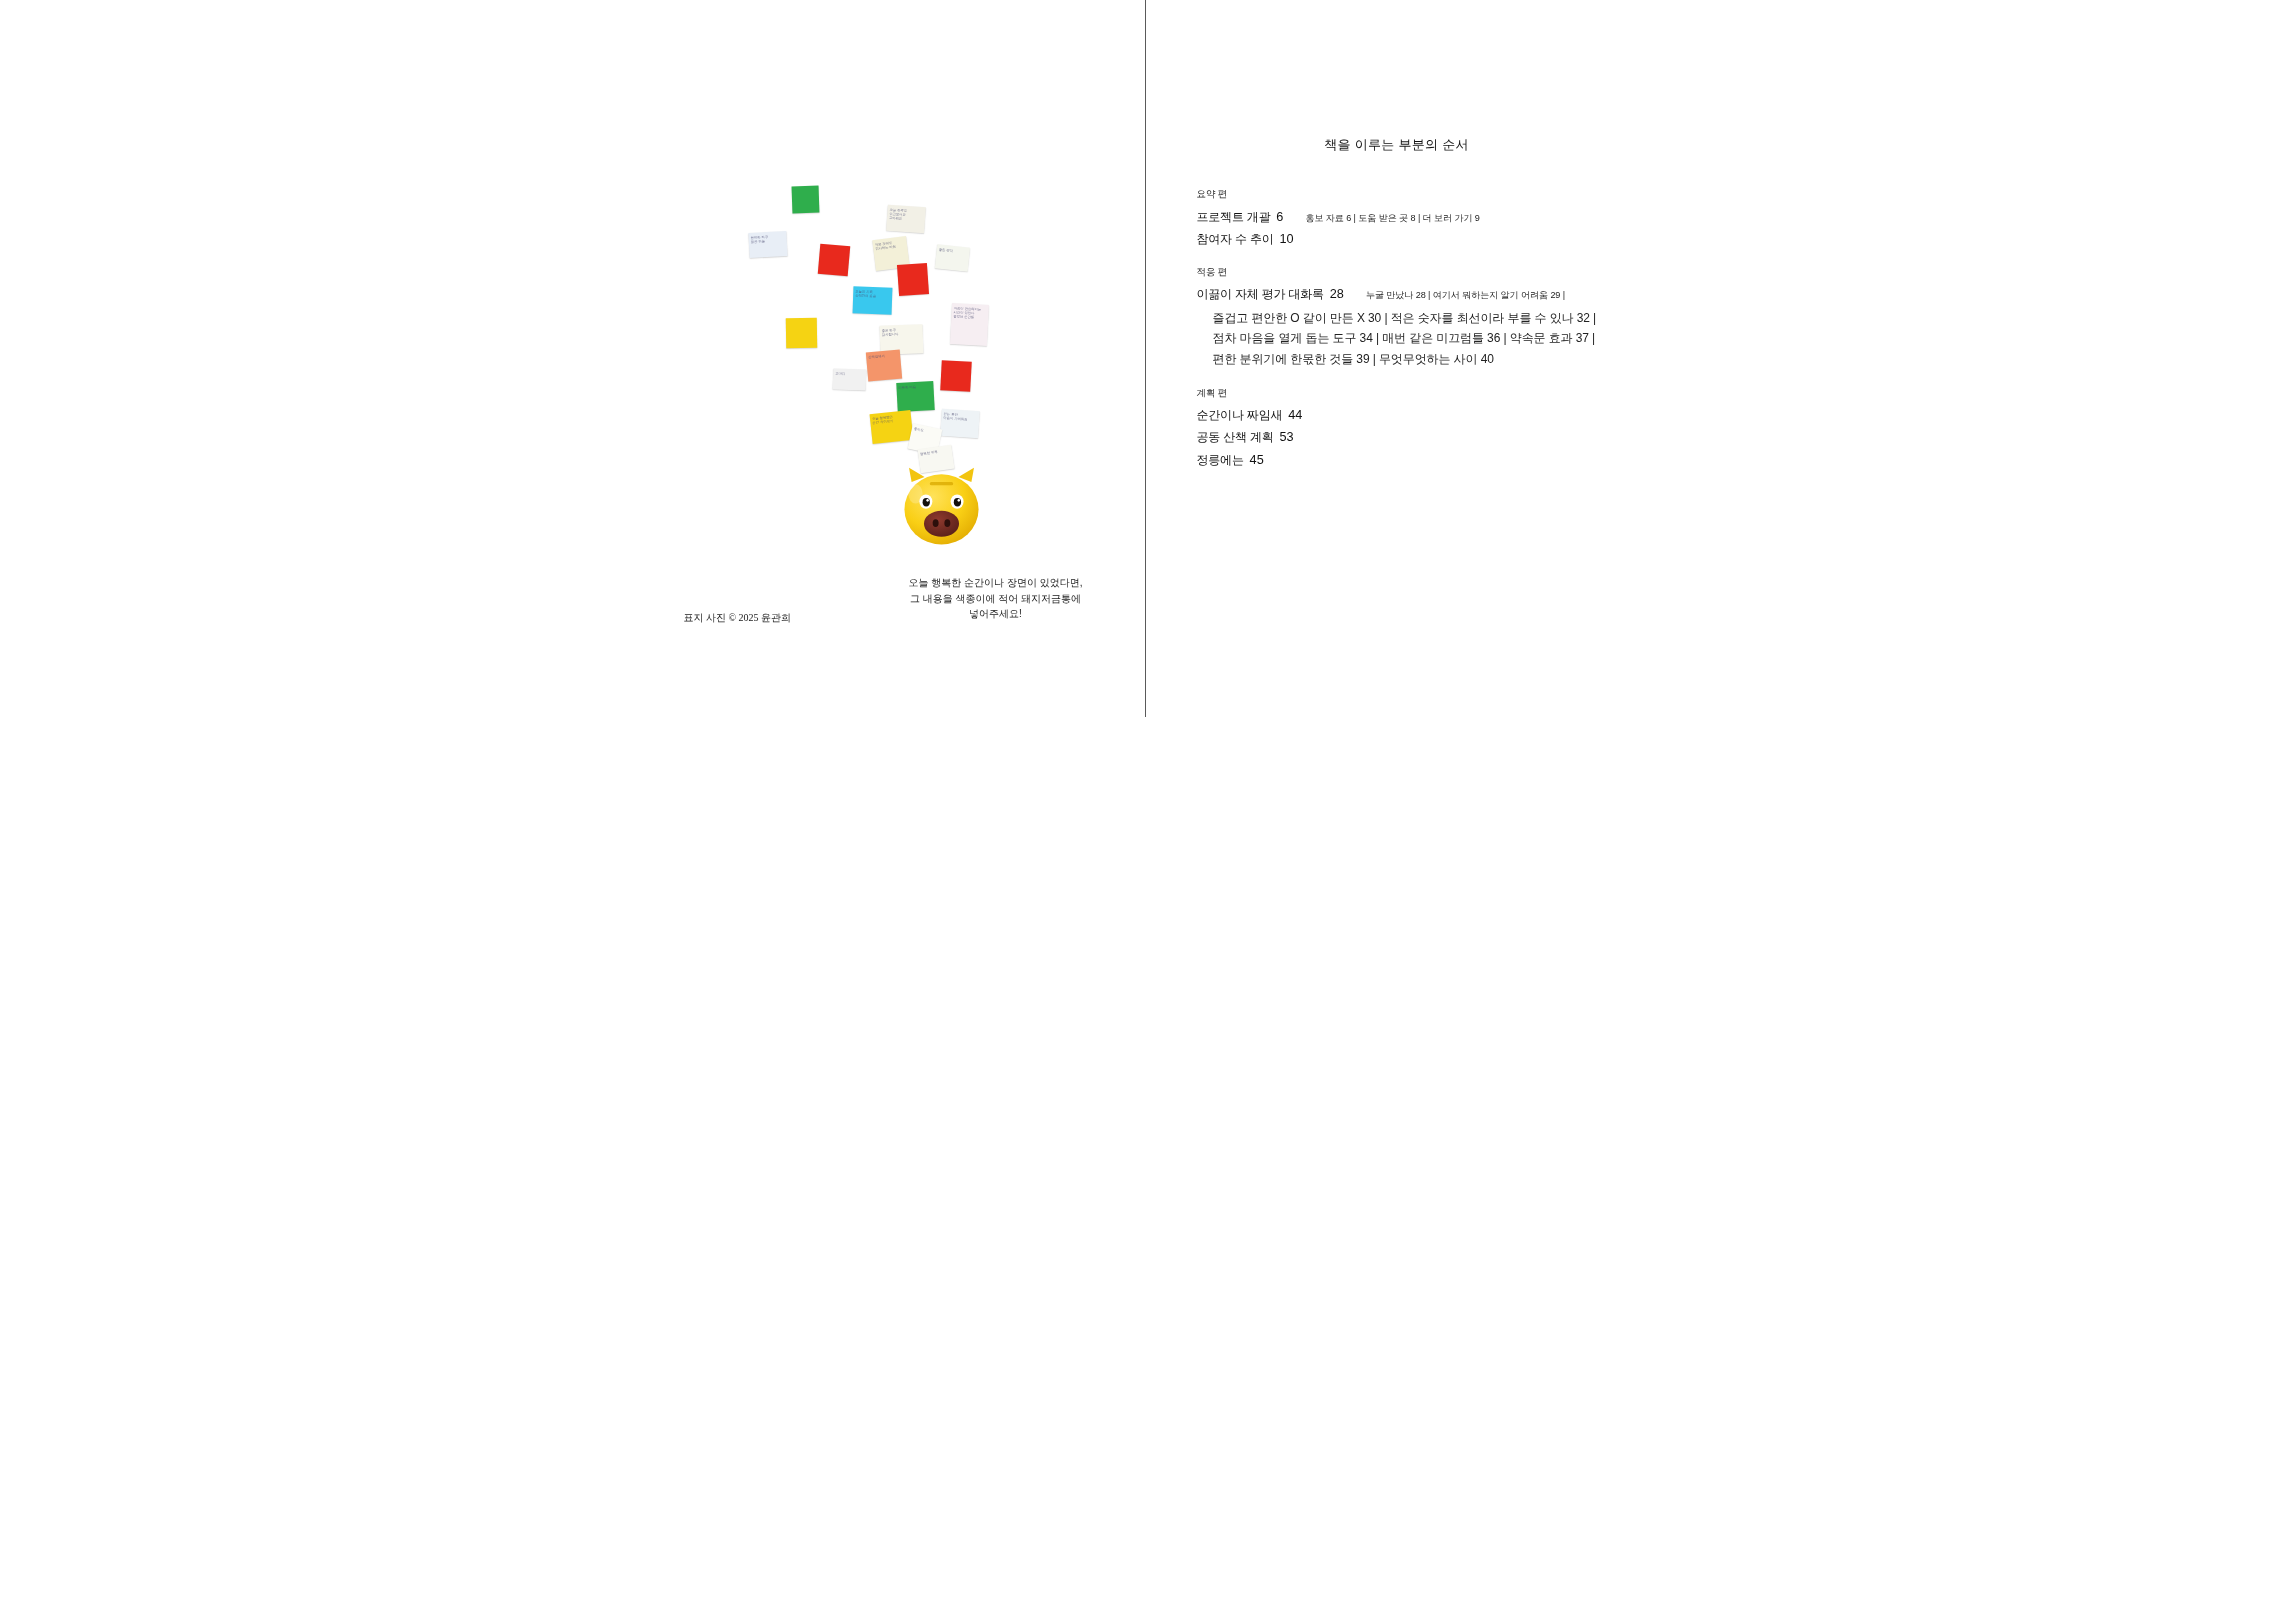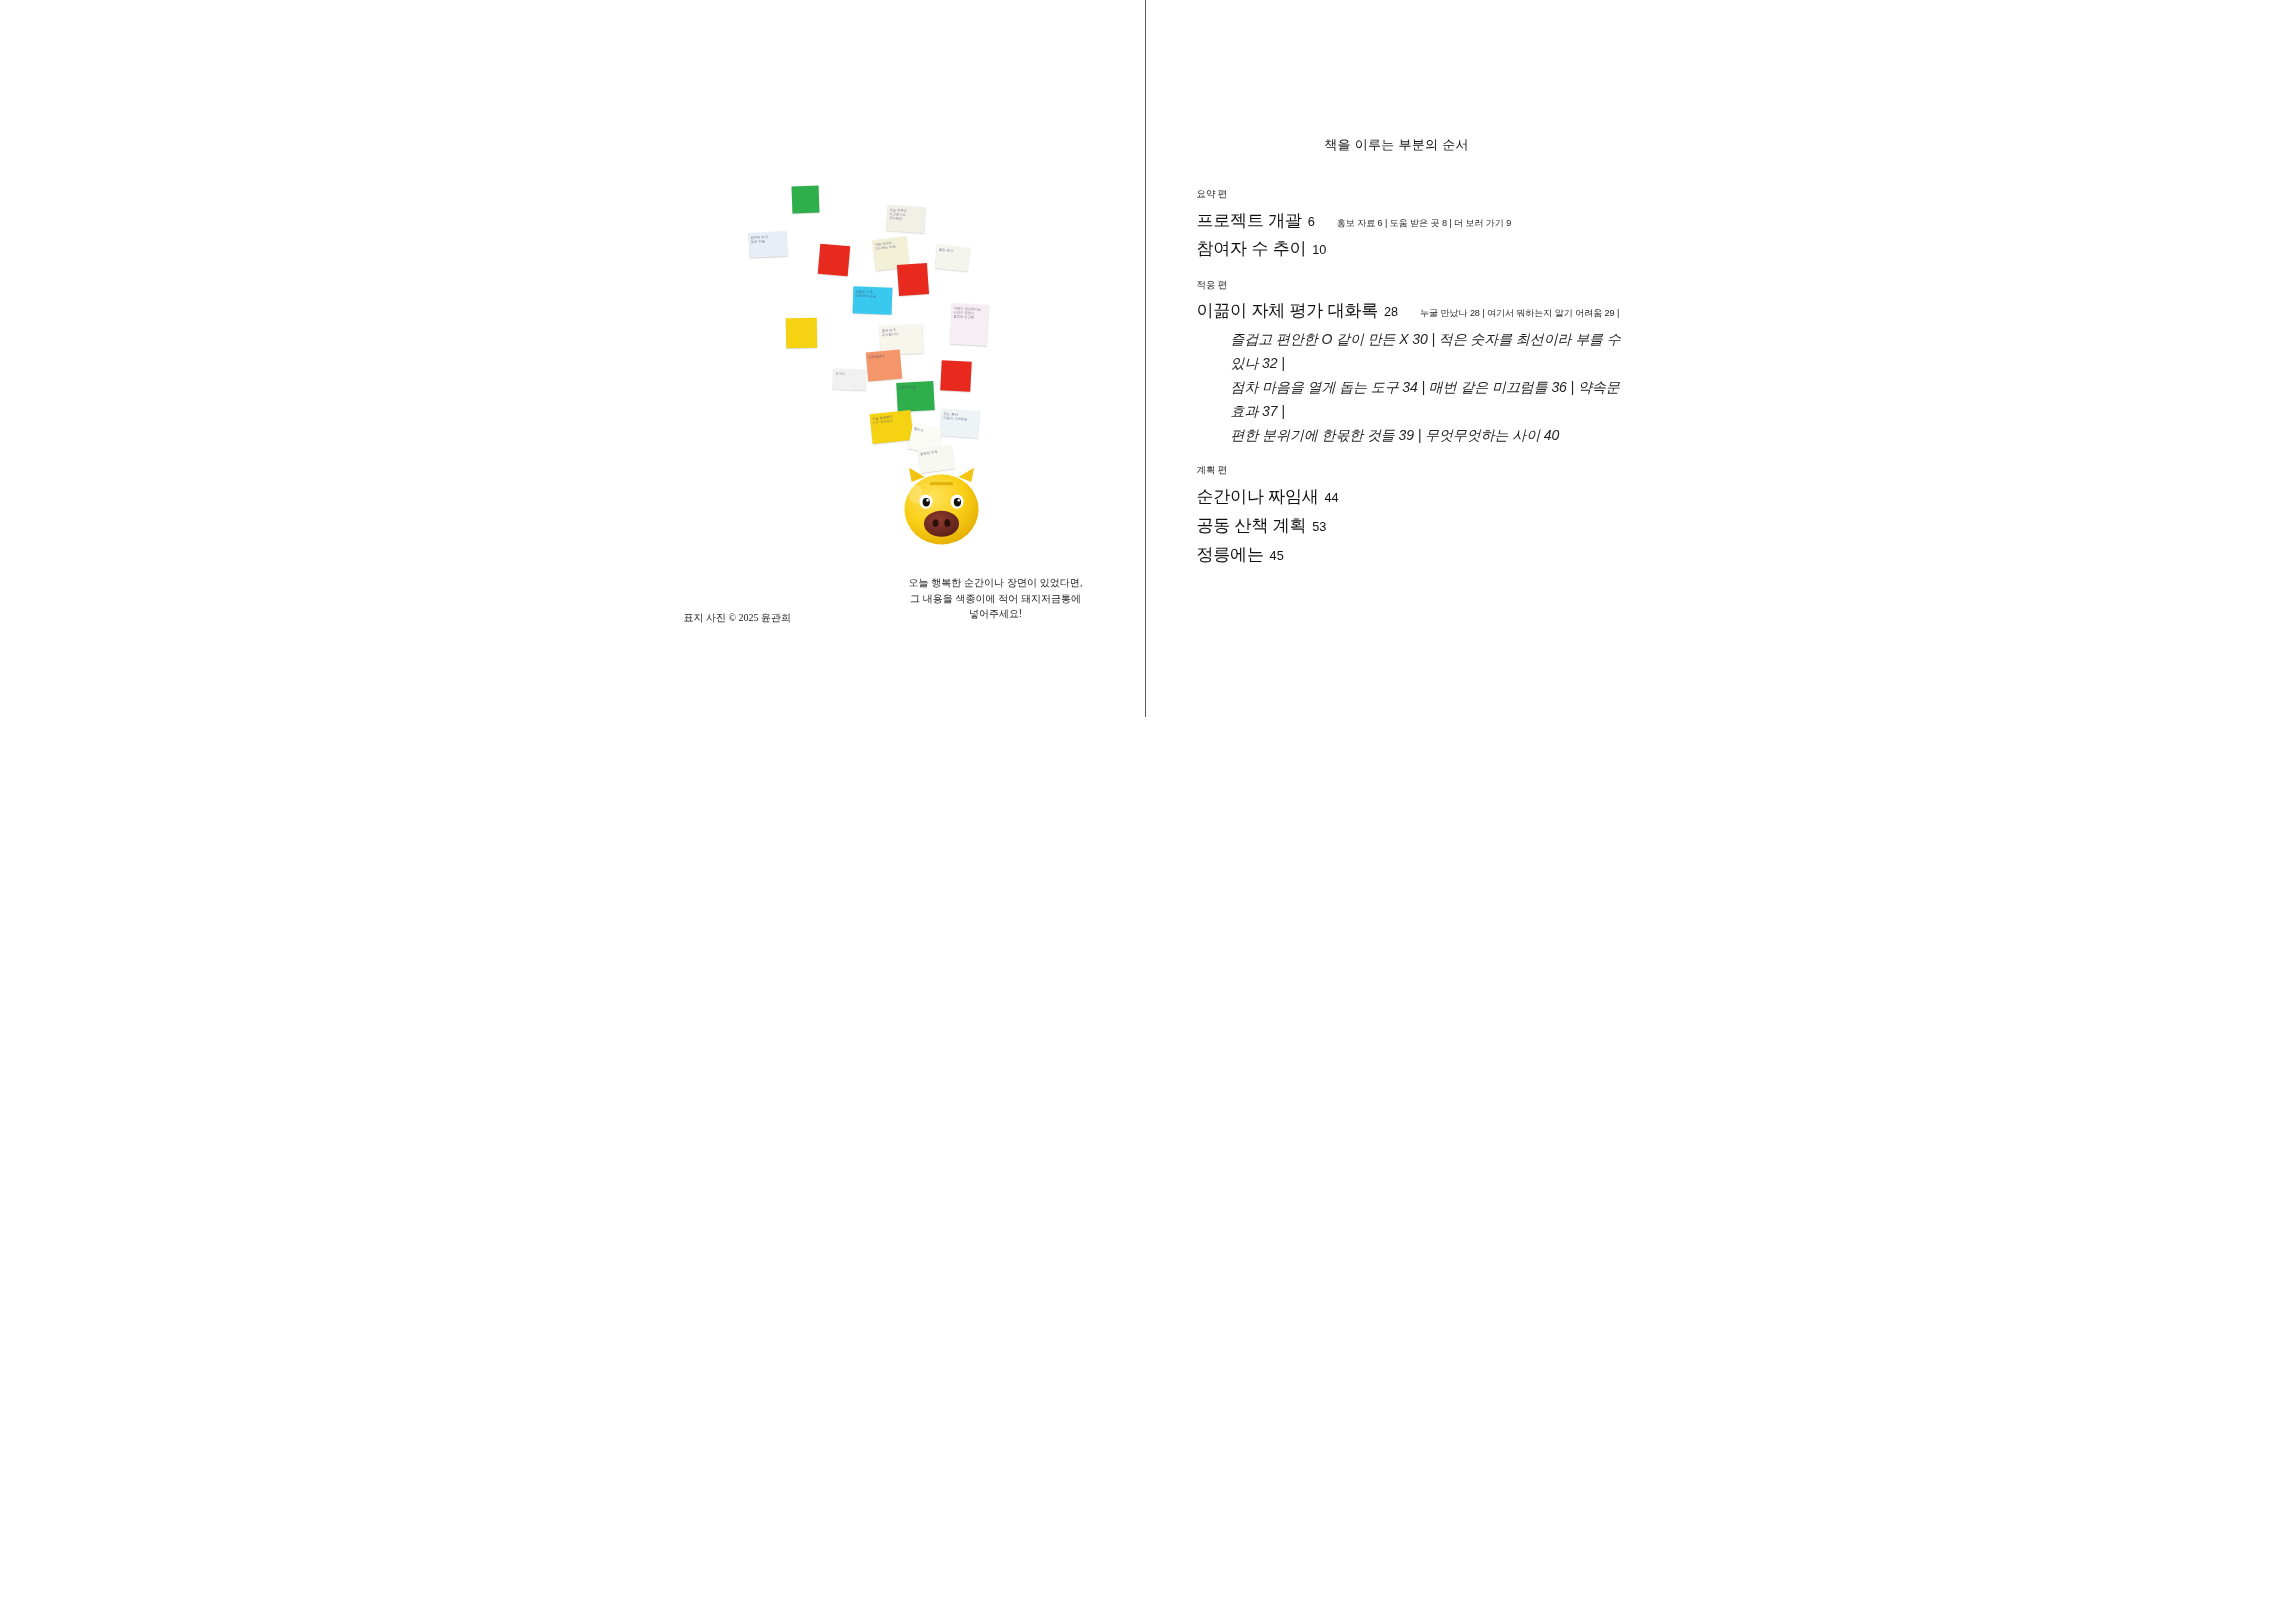--- a/index.html
+++ b/index.html
@@ -120,42 +120,41 @@
     font-size: 9.5px;
     color: #222;
     margin-bottom: 6.5px;
     letter-spacing: -0.1px;
   }
   .entry {
     margin-bottom: 3.3px;
     line-height: 1.5;
   }
   .entry-title {
-    font-size: 17px;
+    font-size: 12px;
     color: #111;
     letter-spacing: -0.2px;
   }
   .entry-page {
     font-size: 12.7px;
     color: #111;
     margin-left: 5.9px;
   }
   .entry-sub {
     font-size: 9.1px;
     color: #222;
     margin-left: 22px;
     letter-spacing: -0.1px;
   }
   .sub-lines {
-    margin-left: 34px;
-    font-size: 14px;
+    margin-left: 16px;
+    font-size: 12px;
     color: #222;
     line-height: 1.72;
     letter-spacing: -0.1px;
-    font-style: italic;
   }
 </style>
 </head>
 <body>
 
 <div class="page">
 
   <div class="left-page">
 
     <div class="photo-area">

